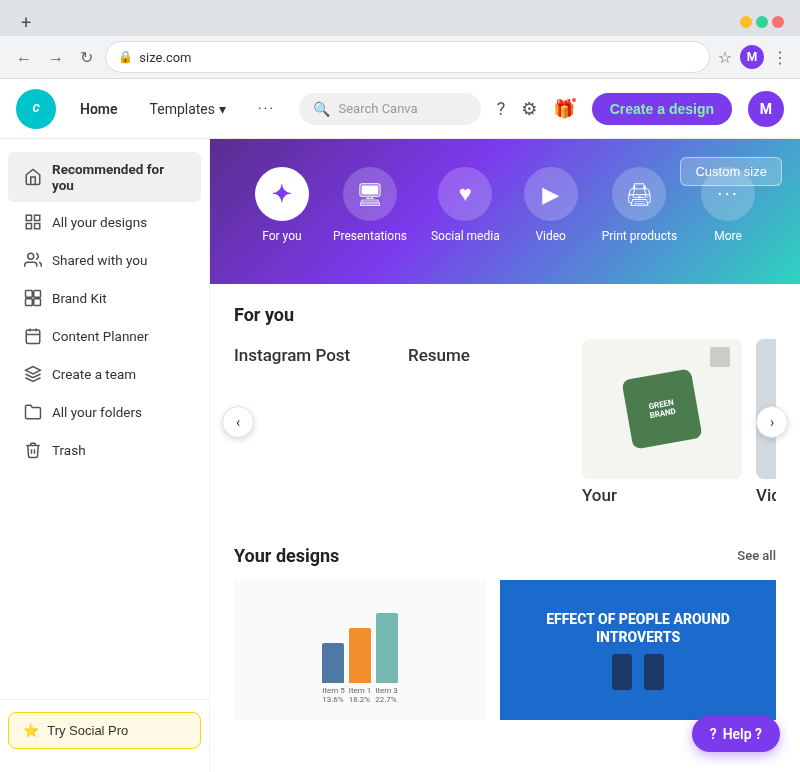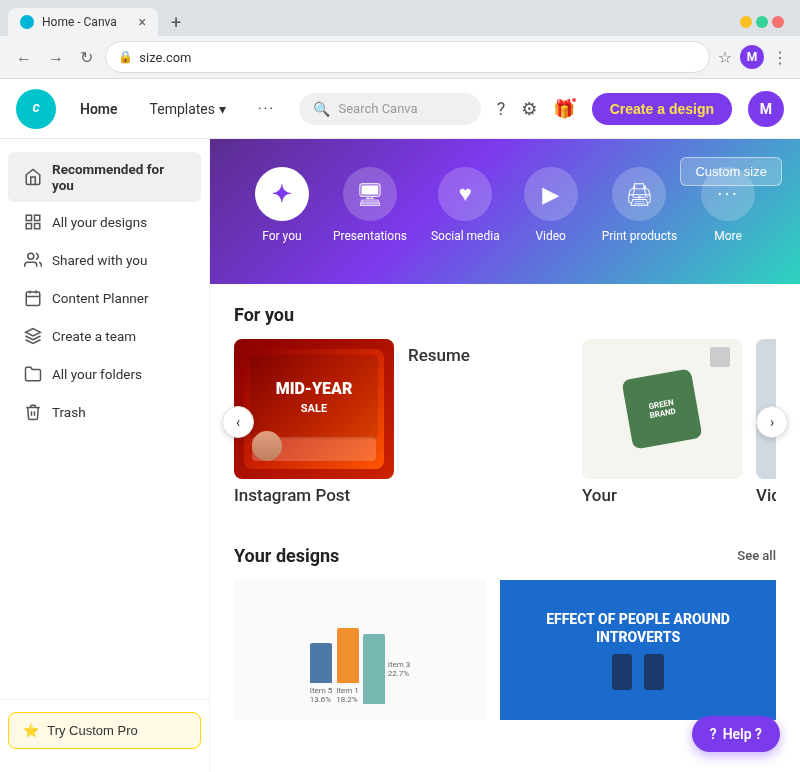--- a/index.html
+++ b/index.html
@@ -37,21 +37,21 @@
     .nav-home { font-size: 14px; font-weight: 600; color: #333; cursor: pointer; padding: 6px 8px; }
     .nav-templates { display: flex; align-items: center; gap: 4px; font-size: 14px; color: #333; cursor: pointer; padding: 6px 8px; }
     .nav-more { font-size: 14px; color: #333; cursor: pointer; padding: 6px 8px; letter-spacing: 2px; }
     .search-bar { flex: 1; display: flex; align-items: center; background: #f0f0f0; border-radius: 20px; padding: 8px 14px; gap: 8px; cursor: text; max-width: 360px; }
     .search-icon { color: #666; font-size: 14px; }
     .search-placeholder { font-size: 13px; color: #999; }
     .nav-right { margin-left: auto; display: flex; align-items: center; gap: 16px; }
     .nav-icon { color: #555; font-size: 18px; cursor: pointer; }
     .notif-icon { position: relative; }
     .notif-dot { position: absolute; top: -2px; right: -2px; width: 8px; height: 8px; background: #ff4d4f; border-radius: 50%; border: 2px solid white; }
-    .create-btn { background: #7c3aed; color: #fde047; border: none; border-radius: 20px; padding: 8px 18px; font-size: 14px; font-weight: 600; cursor: pointer; }
+    .create-btn { background: #7c3aed; color: #86efac; border: none; border-radius: 20px; padding: 8px 18px; font-size: 14px; font-weight: 600; cursor: pointer; }
     .avatar { width: 36px; height: 36px; background: #7c3aed; border-radius: 50%; display: flex; align-items: center; justify-content: center; color: white; font-weight: bold; font-size: 14px; cursor: pointer; }
 
     
     .main-layout { display: flex; flex: 1; overflow: hidden; }
 
     
     .sidebar { width: 210px; flex-shrink: 0; padding: 12px 0; border-right: 1px solid #f0f0f0; display: flex; flex-direction: column; overflow-y: auto; }
     .sidebar-item { display: flex; align-items: center; gap: 10px; padding: 9px 16px; cursor: pointer; border-radius: 6px; margin: 1px 8px; font-size: 13.5px; color: #333; }
     .sidebar-item.active { font-weight: 700; background: #f0f0f0; }
     .sidebar-icon { width: 18px; height: 18px; display: flex; align-items: center; justify-content: center; flex-shrink: 0; color: #555; }
@@ -112,25 +112,20 @@
     .help-btn { position: fixed; bottom: 20px; right: 20px; background: #7c3aed; color: white; border-radius: 24px; padding: 10px 18px; font-size: 14px; font-weight: 600; cursor: pointer; display: flex; align-items: center; gap: 6px; box-shadow: 0 4px 12px rgba(124,58,237,0.4); z-index: 100; }
 
     
     .svg-icon { width: 18px; height: 18px; }
   </style>
 </head>
 <body>
 
 <div class="browser-chrome">
   <div class="browser-tabs">
-    <div class="browser-tab">
-      <span class="favicon"></span>
-      <span class="tab-title">Home - Canva</span>
-      <span class="close-tab">×</span>
-    </div>
     <div class="new-tab-btn">+</div>
     <div class="window-controls">
       <div class="win-btn win-minimize"></div>
       <div class="win-btn win-maximize"></div>
       <div class="win-btn win-close"></div>
     </div>
   </div>
   <div class="address-bar">
     <button class="nav-btn">←</button>
     <button class="nav-btn">→</button>
@@ -205,20 +200,31 @@
               <circle cx="9" cy="7" r="4"></circle>
               <path d="M23 21v-2a4 4 0 00-3-3.87"></path>
               <path d="M16 3.13a4 4 0 010 7.75"></path>
             </svg>
         </div>
         <span>Shared with you</span>
       </div>
       <div class="sidebar-item">
         <div class="sidebar-icon">
           <svg class="svg-icon" viewBox="0 0 24 24" fill="none" stroke="currentColor" stroke-width="2">
+              <rect x="2" y="2" width="9" height="9" rx="1"></rect>
+              <rect x="13" y="2" width="9" height="9" rx="1"></rect>
+              <rect x="2" y="13" width="9" height="9" rx="1"></rect>
+              <rect x="13" y="13" width="9" height="9" rx="1"></rect>
+            </svg>
+        </div>
+        <span>Brand Kit</span>
+      </div>
+      <div class="sidebar-item">
+        <div class="sidebar-icon">
+          <svg class="svg-icon" viewBox="0 0 24 24" fill="none" stroke="currentColor" stroke-width="2">
               <rect x="3" y="4" width="18" height="18" rx="2"></rect>
               <line x1="16" y1="2" x2="16" y2="6"></line>
               <line x1="8" y1="2" x2="8" y2="6"></line>
               <line x1="3" y1="10" x2="21" y2="10"></line>
             </svg>
         </div>
         <span>Content Planner</span>
       </div>
       <div class="sidebar-item">
         <div class="sidebar-icon">
@@ -247,21 +253,21 @@
               <path d="M14 11v6"></path>
               <path d="M9 6V4a1 1 0 011-1h4a1 1 0 011 1v2"></path>
             </svg>
         </div>
         <span>Trash</span>
       </div>
 
       <div class="sidebar-bottom">
         <button class="try-pro-btn">
           <span>⭐</span>
-          <span>Try Custom Pro</span>
+          <span>Try Social Pro</span>
         </button>
       </div>
     </div>
 
     <div class="content">
 
       <div class="hero">
         <button class="custom-size-btn">Custom size</button>
         <div class="hero-icons">
           <div class="hero-icon-item">
@@ -293,35 +299,20 @@
 
       <div class="section">
         <div class="section-header">
           <span class="section-title">For you</span>
         </div>
         <div class="carousel-wrapper">
           <div class="carousel-nav left">‹</div>
           <div class="carousel">
 
             <div class="card insta-card">
-              <div class="insta-img">
-                <div style="width:100%;height:100%;background:linear-gradient(135deg,#8B0000,#cc2200,#ff5500);border-radius:8px;position:relative;overflow:hidden;display:flex;flex-direction:column;justify-content:flex-end;padding:8px;">
-                  <div style="position:absolute;top:6px;left:6px;right:6px;bottom:30px;background:rgba(0,0,0,0.1);border-radius:4px;display:flex;align-items:center;justify-content:center;">
-                    <div style="color:white;font-size:9px;font-weight:bold;text-align:center;line-height:1.4;">
-                      <div style="font-size:16px;font-weight:900;">MID-YEAR</div>
-                      <div style="font-size:11px;">SALE</div>
-                    </div>
-                  </div>
-                  <div style="background:rgba(255,255,255,0.2);height:24px;border-radius:4px;display:flex;align-items:center;justify-content:center;">
-                    <div style="width:30px;height:30px;background:#ddd;border-radius:50%;position:absolute;bottom:8px;left:8px;overflow:hidden;">
-                      <div style="width:100%;height:100%;background:linear-gradient(#e0a080,#c08060);"></div>
-                    </div>
-                  </div>
-                </div>
-              </div>
               <div class="card-label">Instagram Post</div>
             </div>
 
             <div class="card resume-card">
               <div class="card-label">Resume</div>
             </div>
 
             <div class="card logo-card">
               <div class="logo-img">
                 <div style="width:100%;height:100%;background:#f5f5f0;border-radius:8px;display:flex;align-items:center;justify-content:center;position:relative;">
@@ -355,21 +346,21 @@
           <div class="your-design-card design-card-1">
             <div style="width:100%;height:100%;display:flex;align-items:flex-end;justify-content:center;padding:16px;gap:4px;background:#fafafa;border-radius:8px;">
               <div style="display:flex;flex-direction:column;align-items:center;gap:3px;">
                 <div style="width:22px;height:40px;background:#4e79a7;border-radius:2px 2px 0 0;"></div>
                 <div style="font-size:8px;color:#666;">Item 5<br>13.6%</div>
               </div>
               <div style="display:flex;flex-direction:column;align-items:center;gap:3px;">
                 <div style="width:22px;height:55px;background:#f28e2b;border-radius:2px 2px 0 0;"></div>
                 <div style="font-size:8px;color:#666;">Item 1<br>18.2%</div>
               </div>
-              <div style="display:flex;align-items:center;gap:3px;">
+              <div style="display:flex;flex-direction:column;align-items:center;gap:3px;">
                 <div style="width:22px;height:70px;background:#76b7b2;border-radius:2px 2px 0 0;"></div>
                 <div style="font-size:8px;color:#666;">Item 3<br>22.7%</div>
               </div>
             </div>
           </div>
 
           <div class="your-design-card design-card-2">
             <div class="design-card-2-text">EFFECT OF PEOPLE AROUND INTROVERTS</div>
             <div style="display:flex;gap:12px;margin-top:8px;">
               <div style="width:20px;height:36px;background:#1a3a6b;border-radius:3px;"></div>

